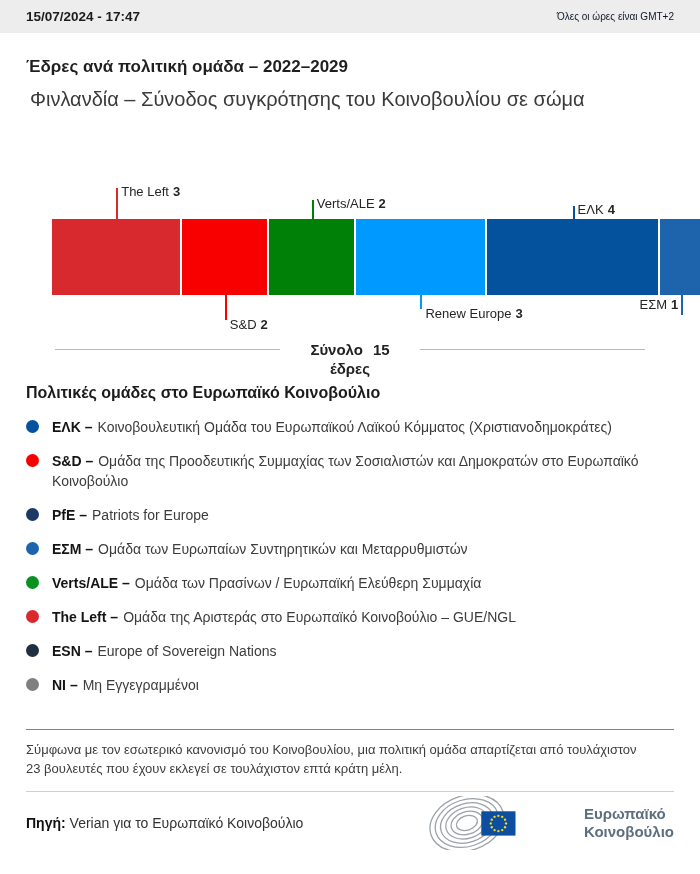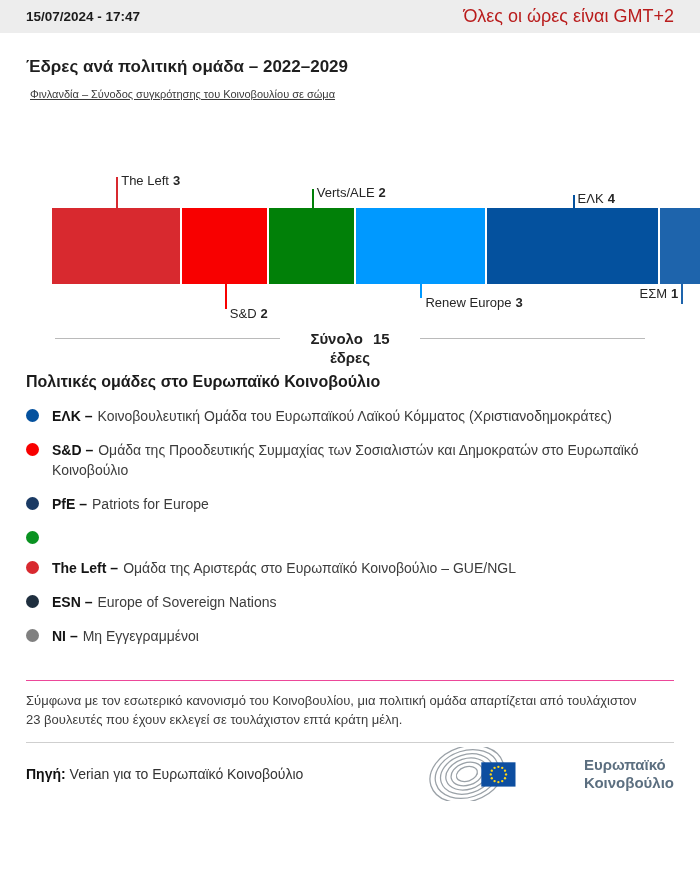--- a/index.html
+++ b/index.html
@@ -3,25 +3,25 @@
 <meta charset="utf-8">
 <style>
   * { margin:0; padding:0; box-sizing:border-box; }
   html,body { width:700px; height:874px; background:#ffffff; overflow:hidden;
               font-family:"Liberation Sans","DejaVu Sans",sans-serif; color:#1a1a1a; }
 
   
   .topbar { height:33px; background:#ededed; display:flex; justify-content:space-between;
             align-items:center; padding:0 26px;gap:43px; }
   .topbar .dt { font-size:13.5px; font-weight:700; color:#1c1c1c; }
-  .topbar .tz { font-size:18px; color:#b91c1c; }
+  .topbar .tz { font-size:10px; color:#0f172a; }
 
   
   .page-title { margin:24px 26px 0; font-size:17px; font-weight:700; color:#1f1f1f; }
-  .page-subtitle { margin:11px 26px 0 30px; font-size:11px; color:#3a3a3a;text-decoration:underline; }
+  .page-subtitle { margin:11px 26px 0 30px; font-size:20px; color:#3a3a3a; }
 
   
   .chart { position:relative; height:172px; margin-top:43px; }
   .bar-wrap { position:absolute; left:52px; top:65px; width:652px; height:76px;text-decoration:underline; }
   .bar { display:flex; width:100%; height:100%; }
   .seg { height:100%; }
   .tick { position:absolute; width:2px; }
   .clabel { position:absolute; font-size:13px; white-space:nowrap; color:#262626; }
   .clabel b { font-weight:700; margin-left:4px; }
 
@@ -105,21 +105,26 @@
     </li>
     <li>
       <span class="dot" style="background: rgb(248, 0, 0);"></span>
       <span class="desc-text"><span class="abbr">S&amp;D –</span><span>Ομάδα της Προοδευτικής Συμμαχίας των Σοσιαλιστών και Δημοκρατών στο Ευρωπαϊκό Κοινοβούλιο</span></span>
     </li>
     <li>
       <span class="dot" style="background: rgb(26, 58, 100);"></span>
       <span class="desc-text"><span class="abbr">PfE –</span><span>Patriots for Europe</span></span>
     </li>
     <li>
+      <span class="dot" style="background: rgb(30, 100, 172);"></span>
+      <span class="desc-text"><span class="abbr">ΕΣΜ –</span><span>Ομάδα των Ευρωπαίων Συντηρητικών και Μεταρρυθμιστών</span></span>
+    </li>
+    <li>
       <span class="dot" style="background: rgb(10, 146, 33);"></span>
+      <span class="desc-text"><span class="abbr">Verts/ALE –</span><span>Ομάδα των Πρασίνων / Ευρωπαϊκή Ελεύθερη Συμμαχία</span></span>
     </li>
     <li>
       <span class="dot" style="background: rgb(216, 41, 47);"></span>
       <span class="desc-text"><span class="abbr">The Left –</span><span>Ομάδα της Αριστεράς στο Ευρωπαϊκό Κοινοβούλιο – GUE/NGL</span></span>
     </li>
     <li>
       <span class="dot" style="background: rgb(31, 47, 63);"></span>
       <span class="desc-text"><span class="abbr">ESN –</span><span>Europe of Sovereign Nations</span></span>
     </li>
     <li>

